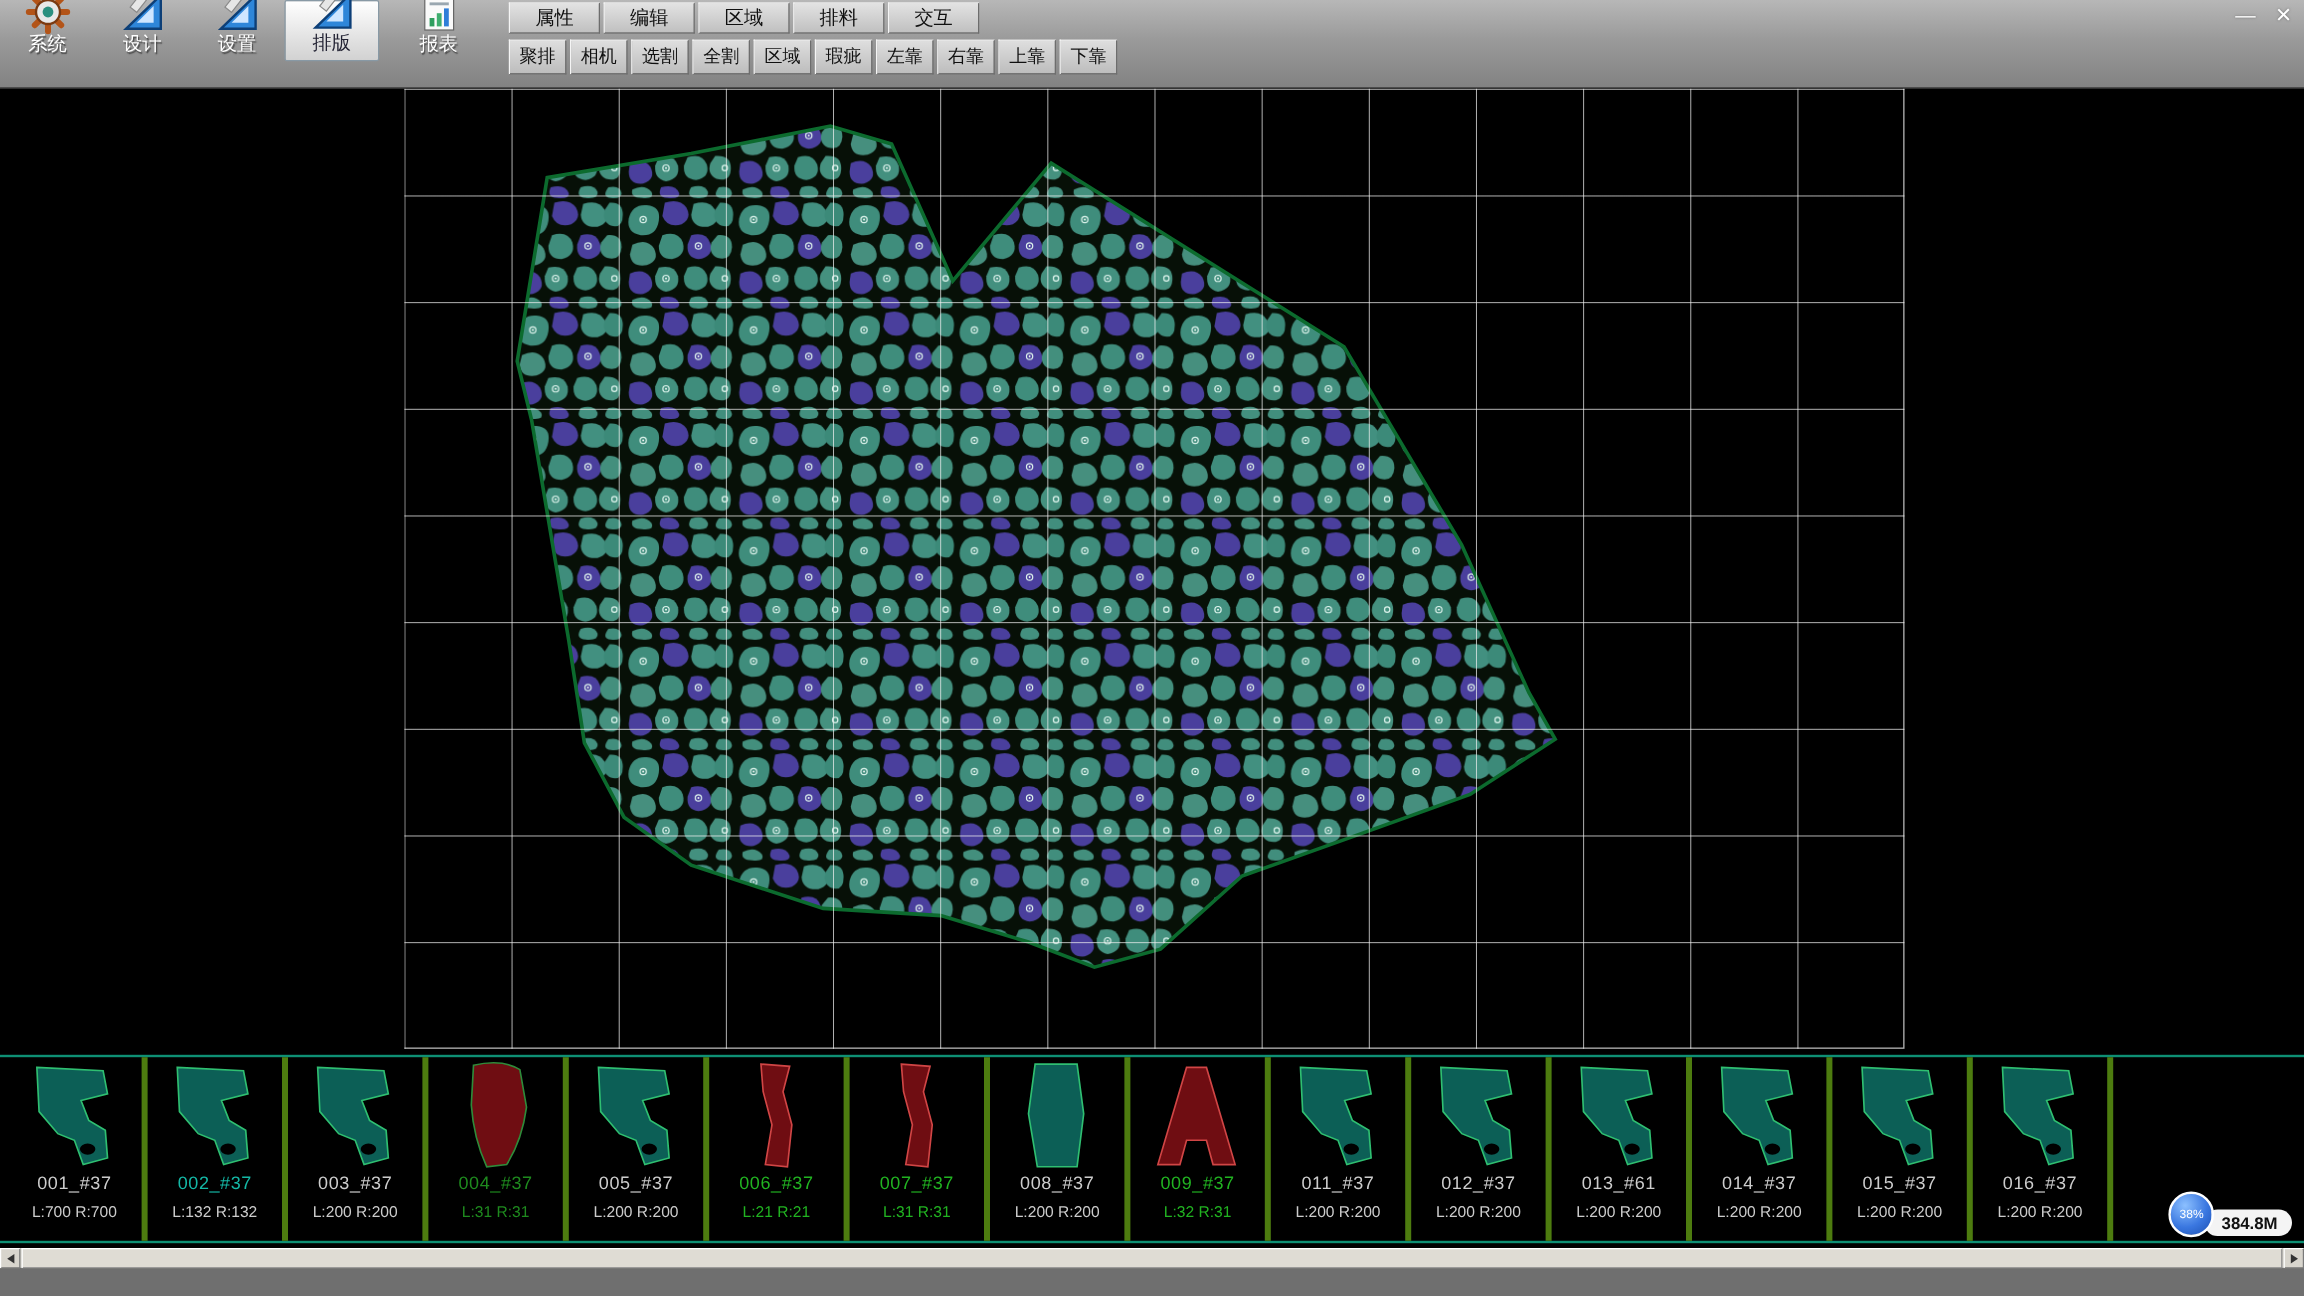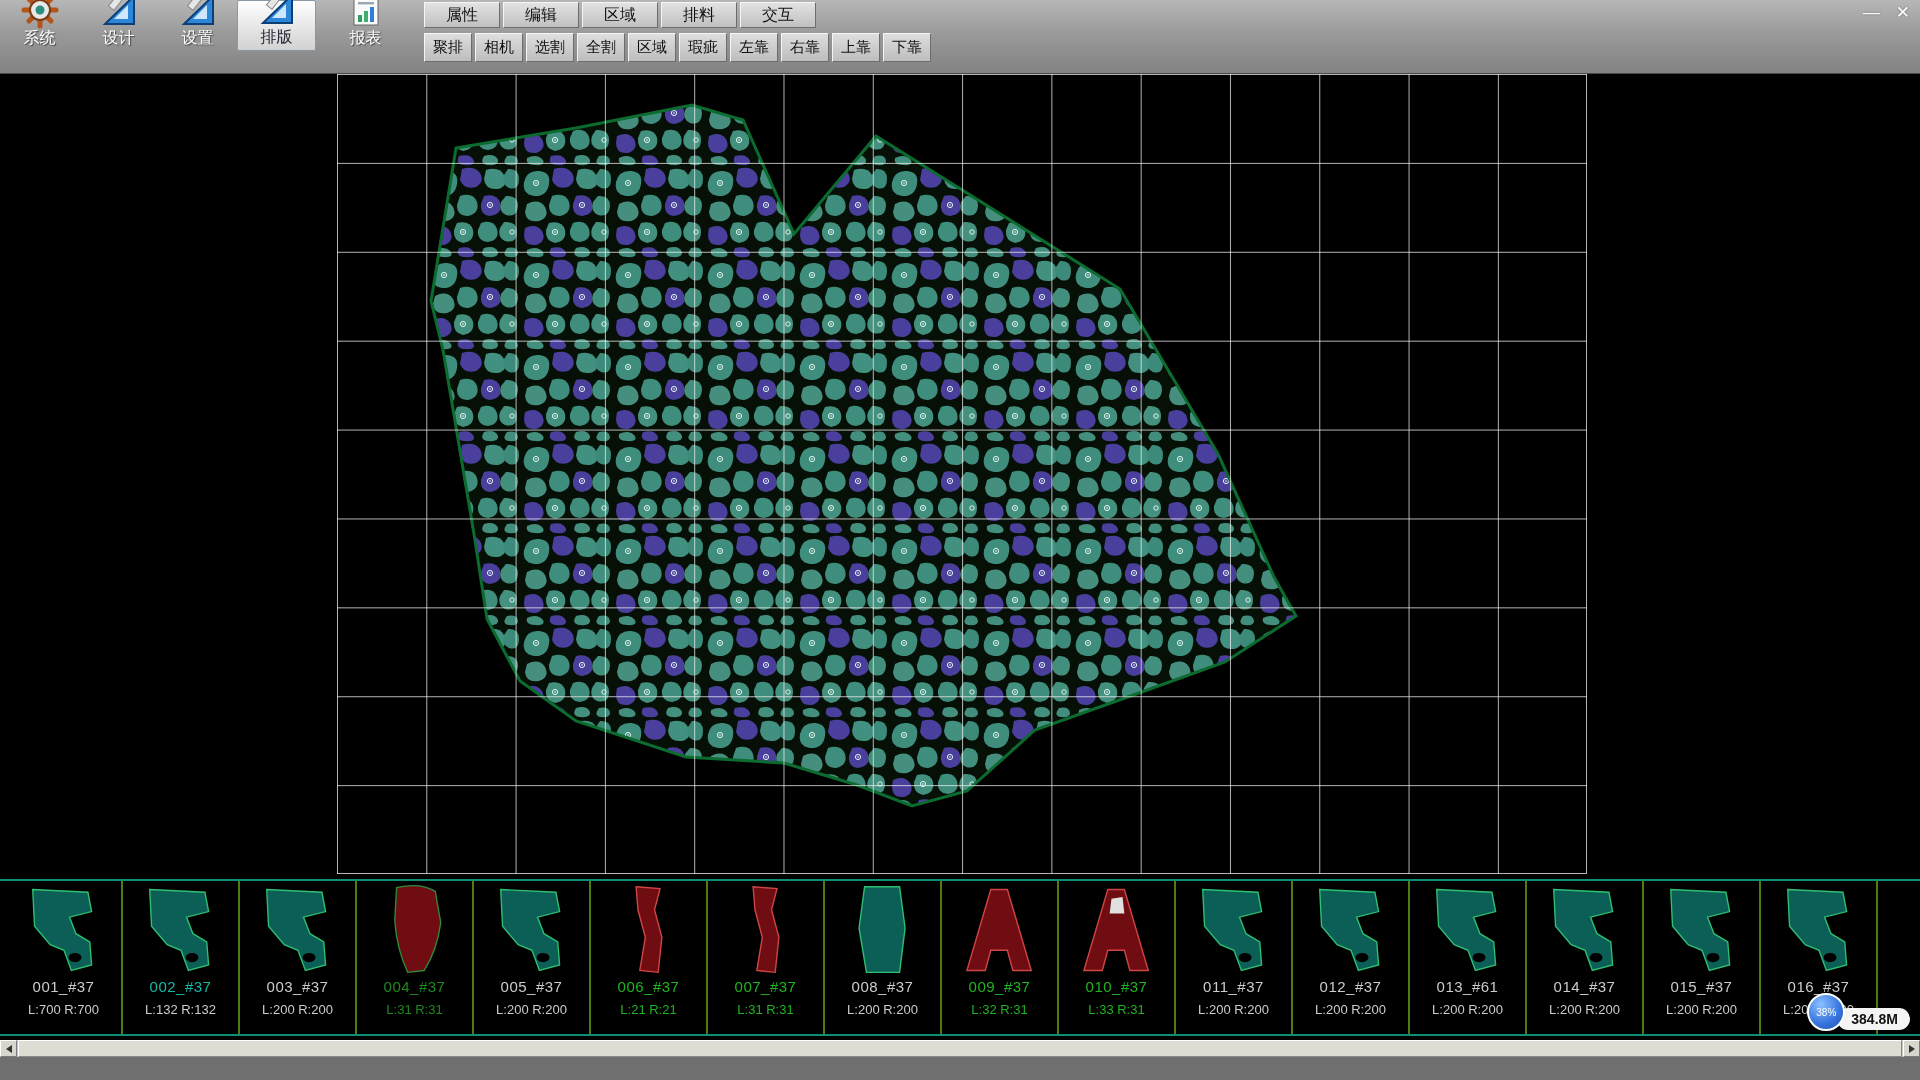--- a/index.html
+++ b/index.html
@@ -33,21 +33,21 @@
   .hide-svg{position:absolute;left:0;top:0;width:1250px;height:800px;}
   .gridlines{position:absolute;left:0;top:0;width:1249px;height:799px;pointer-events:none;
     background-image:linear-gradient(to right,rgba(240,240,240,.75) 1px,transparent 1px),
                      linear-gradient(to bottom,rgba(240,240,240,.75) 1px,transparent 1px);
     background-size:89.3px 88.9px;
     border-right:1px solid rgba(240,240,240,.75);border-bottom:1px solid rgba(240,240,240,.75);}
   
   .strip{position:absolute;top:879px;left:0;width:1920px;height:157px;background:#000;
     border-top:2px solid #0e8f74;border-bottom:2px solid #0e8f74;box-sizing:border-box;
     display:flex;padding-left:6px;}
-  .cell{width:117px;height:100%;border-right:2px solid #4d7c0f;box-sizing:border-box;
+  .cell{width:117px;height:100%;border-right:5px solid #4d7c0f;box-sizing:border-box;
     display:flex;flex-direction:column;align-items:center;padding-top:2px;}
   .cell svg{width:92px;height:94px;}
   .cell .plbl{font-size:15px;margin-top:1px;letter-spacing:.5px;}
   .cell .pcnt{font-size:13px;margin-top:7px;}
   
   .status{position:absolute;top:993px;right:10px;height:38px;display:flex;align-items:center;}
   .mem-pill{background:#f4f4f4;border-radius:11px;padding:3px 12px 3px 14px;font-size:14px;
     font-weight:bold;color:#111;margin-left:-8px;margin-top:13px;}
   .pct-circle{width:38px;height:38px;border-radius:50%;z-index:2;
     background:radial-gradient(circle at 35% 28%,#8cc0ff,#3a77e0 55%,#1c4fb0);
@@ -264,28 +264,20 @@
     </div>
     <div class="cell">
       <svg viewBox="0 0 100 100">
         <path d="M40,6 L58,6 L84,94 L64,94 L58,72 L40,72 L34,94 L14,94 Z" fill="#6f0d12" stroke="#d04545" stroke-width="1.5"></path>
       </svg>
       <div class="plbl" style="color: rgb(33, 179, 33);">009_#37</div>
       <div class="pcnt" style="color: rgb(33, 179, 33);">L:32 R:31</div>
     </div>
     <div class="cell">
       <svg viewBox="0 0 100 100">
-        <path d="M40,6 L58,6 L84,94 L64,94 L58,72 L40,72 L34,94 L14,94 Z" fill="#6f0d12" stroke="#d04545" stroke-width="1.5"></path>
-        <path d="M44,16 L56,14 L58,32 L42,32 Z" fill="#e0e0e0"></path>
-      </svg>
-      <div class="plbl" style="color: rgb(33, 179, 33);">010_#37</div>
-      <div class="pcnt" style="color: rgb(33, 179, 33);">L:33 R:31</div>
-    </div>
-    <div class="cell">
-      <svg viewBox="0 0 100 100">
         <path d="M16,6 L76,9 L80,30 L56,36 L63,54 L78,63 L80,88 L58,94 L50,72 L35,66 L18,46 Z" fill="#0c5f56" stroke="#2fbf71" stroke-width="1.5"></path>
         <ellipse cx="62" cy="80" rx="7" ry="5" fill="#000"></ellipse>
       </svg>
       <div class="plbl" style="color: rgb(204, 204, 204);">011_#37</div>
       <div class="pcnt" style="color: rgb(204, 204, 204);">L:200 R:200</div>
     </div>
     <div class="cell">
       <svg viewBox="0 0 100 100">
         <path d="M16,6 L76,9 L80,30 L56,36 L63,54 L78,63 L80,88 L58,94 L50,72 L35,66 L18,46 Z" fill="#0c5f56" stroke="#2fbf71" stroke-width="1.5"></path>
         <ellipse cx="62" cy="80" rx="7" ry="5" fill="#000"></ellipse>

